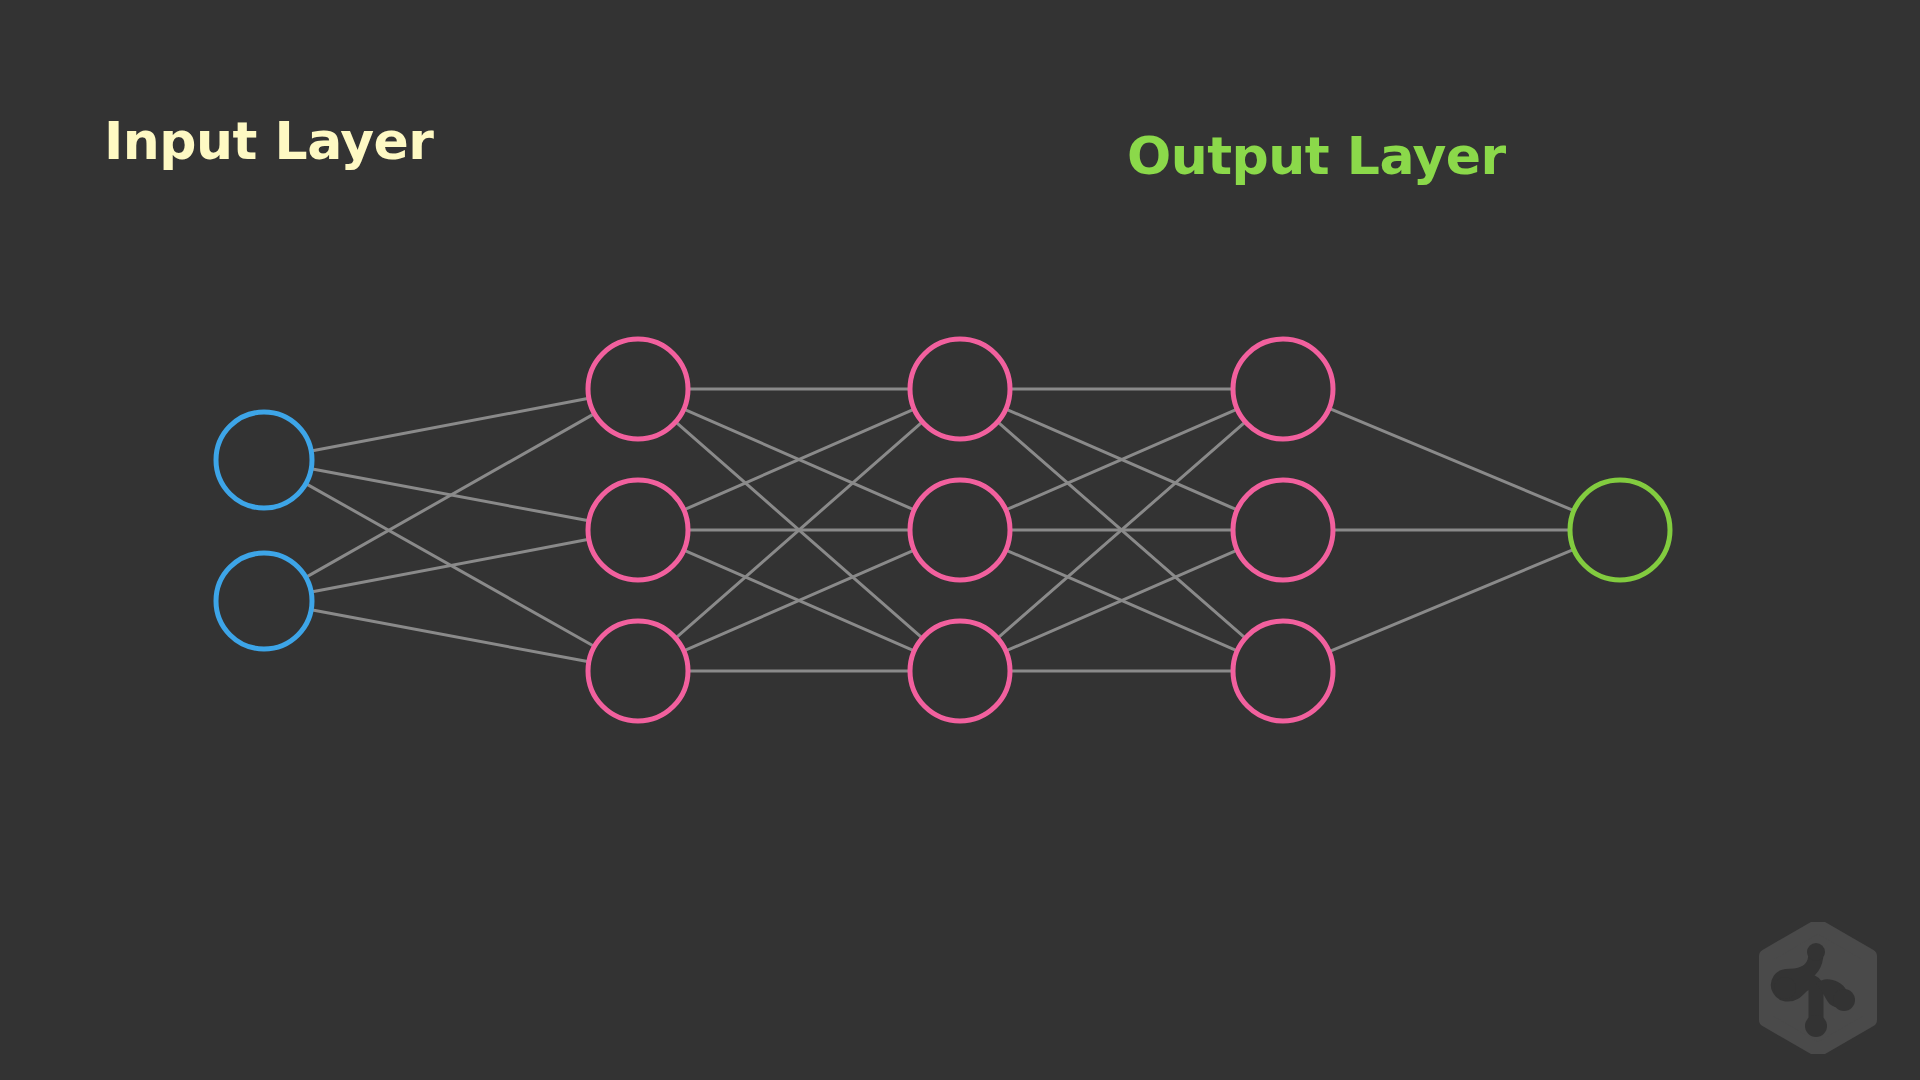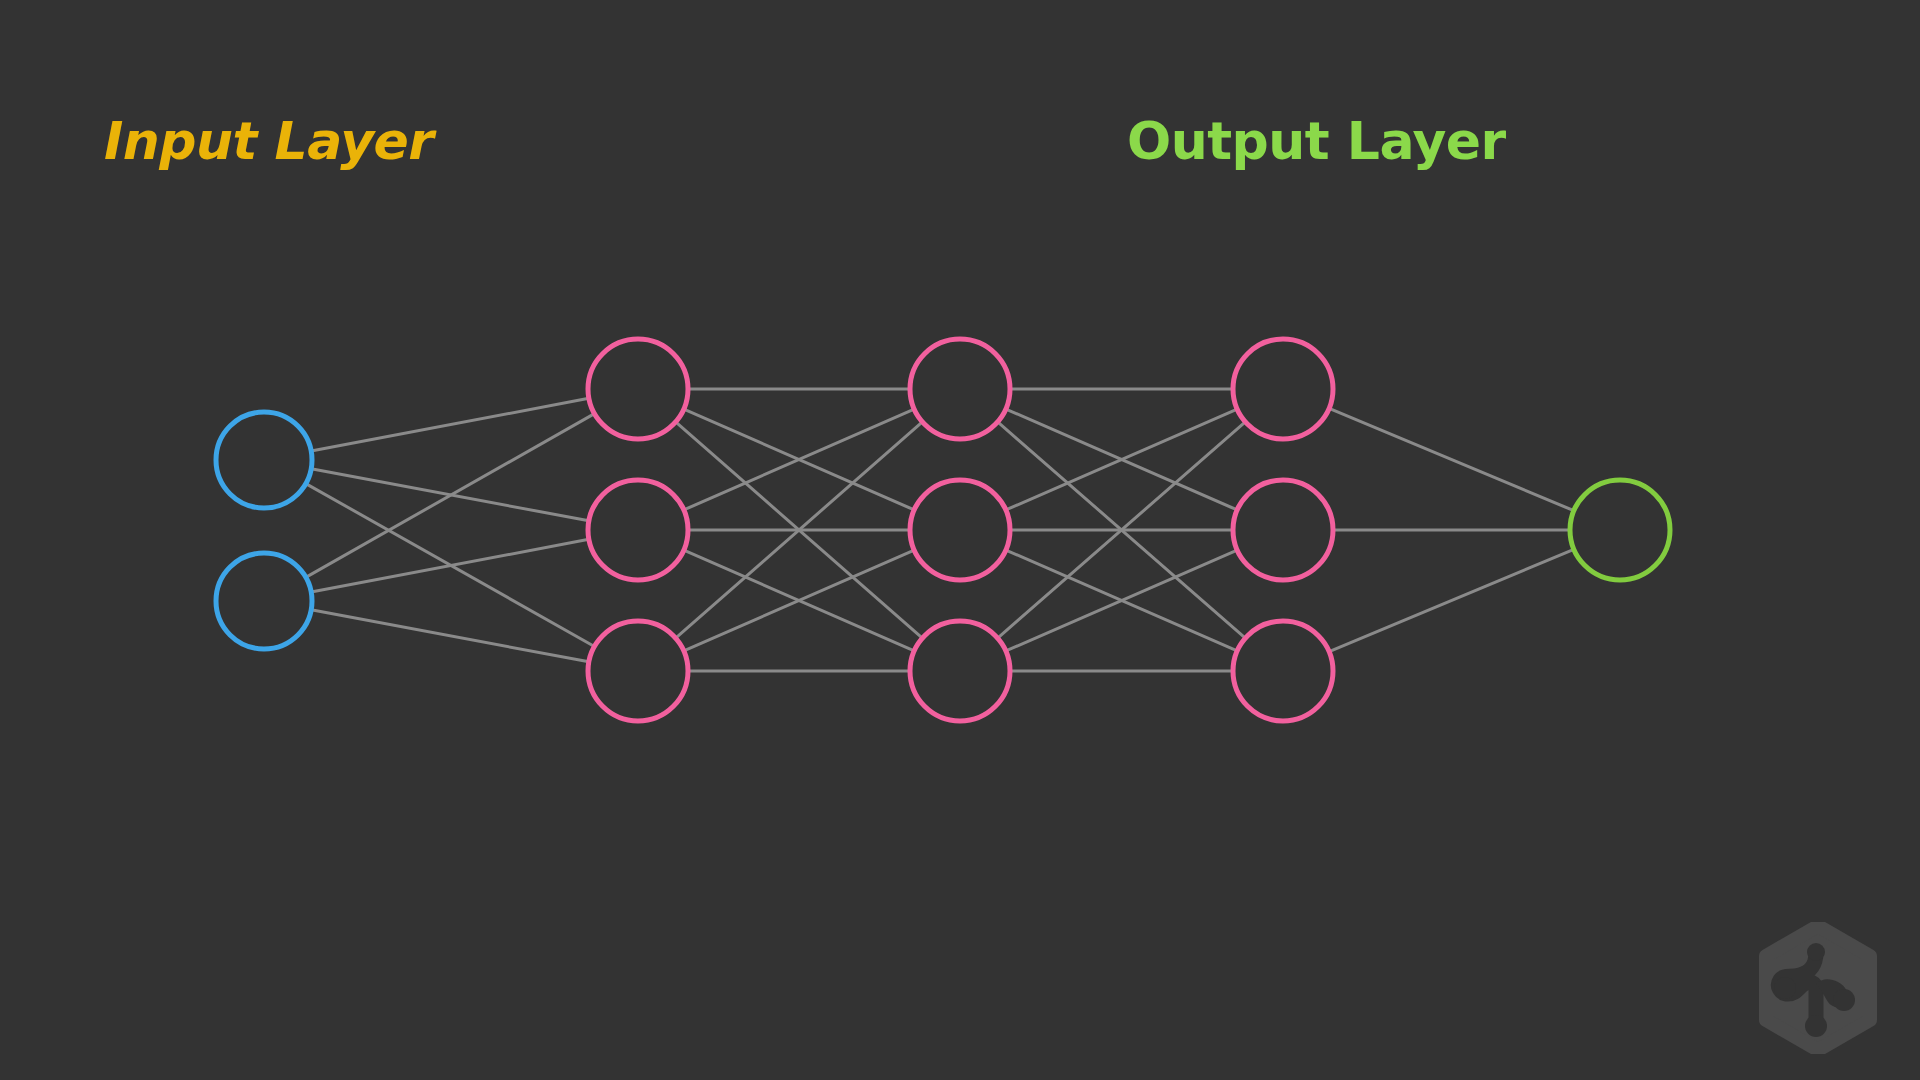--- a/index.html
+++ b/index.html
@@ -89,24 +89,24 @@
         <circle cx="960" cy="389" r="50" fill="#333333" stroke="#f2609e" stroke-width="5"></circle>
         <circle cx="960" cy="530" r="50" fill="#333333" stroke="#f2609e" stroke-width="5"></circle>
         <circle cx="960" cy="671" r="50" fill="#333333" stroke="#f2609e" stroke-width="5"></circle>
         <circle cx="1283" cy="389" r="50" fill="#333333" stroke="#f2609e" stroke-width="5"></circle>
         <circle cx="1283" cy="530" r="50" fill="#333333" stroke="#f2609e" stroke-width="5"></circle>
         <circle cx="1283" cy="671" r="50" fill="#333333" stroke="#f2609e" stroke-width="5"></circle>
         <circle cx="1620" cy="530" r="50" fill="#333333" stroke="#82cc3f" stroke-width="5"></circle>
       </g>
   </svg>
 
-  <div class="layer-label" id="label-input" style="color: #eab308; font-style: italic;">Input Layer</div>
+  <div class="layer-label" id="label-input" style="color: #fef9c3;">Input Layer</div>
 
 
-  <div class="layer-label" id="label-output" style="color: rgb(139, 217, 74);">Output Layer</div>
+  <div class="layer-label" id="label-output" style="color: rgb(139, 217, 74); margin-top: 15px;">Output Layer</div>
 
   <svg id="watermark" viewBox="0 0 132 132">
     <path id="wm-hex" d="M66 4 L118 34 L118 98 L66 128 L14 98 L14 34 Z" stroke-linejoin="round" stroke-width="14" fill="#4a4a4a" stroke="#4a4a4a"></path>
     <g id="wm-mark">
       <path d="M64 30 C64 44 58 50 48 53 C38 56 32 52 28 58
                C24 64 28 72 36 72 C44 72 46 66 52 62
                C58 58 64 60 64 68 L64 104" fill="none" stroke-width="15" stroke-linecap="round" stroke-linejoin="round" stroke="#333333"></path>
       <path d="M64 62 C70 56 78 56 86 60 C94 64 98 72 94 80
                C90 88 80 86 76 80 C72 74 70 68 64 62 Z" stroke="none" fill="#333333"></path>
       <circle cx="64" cy="104" r="11" fill="#333333"></circle>

